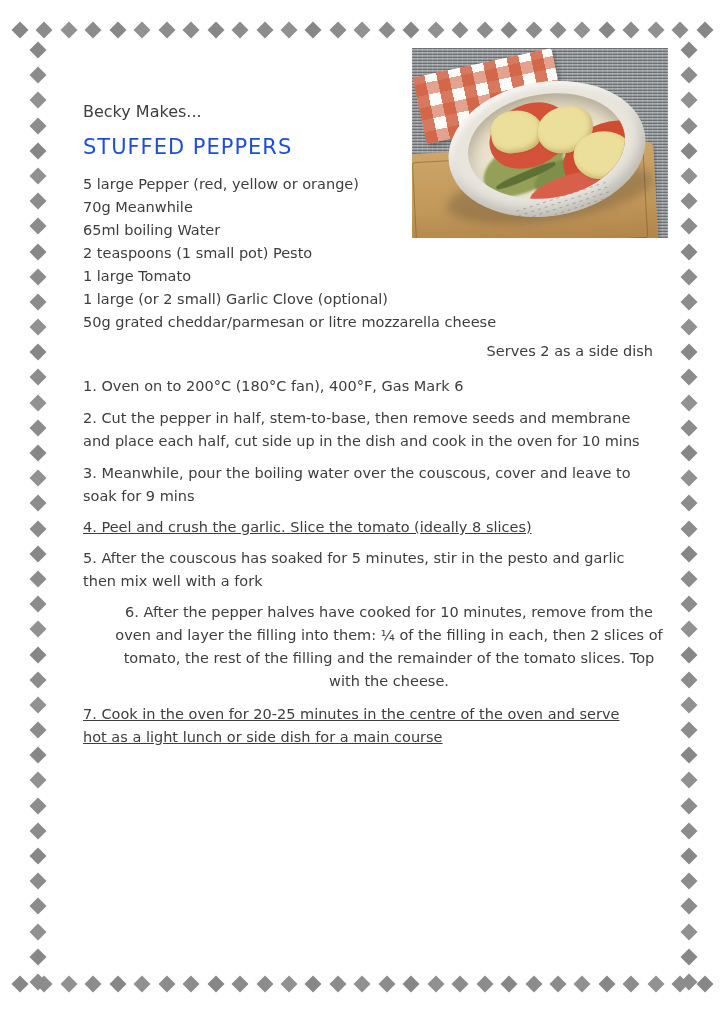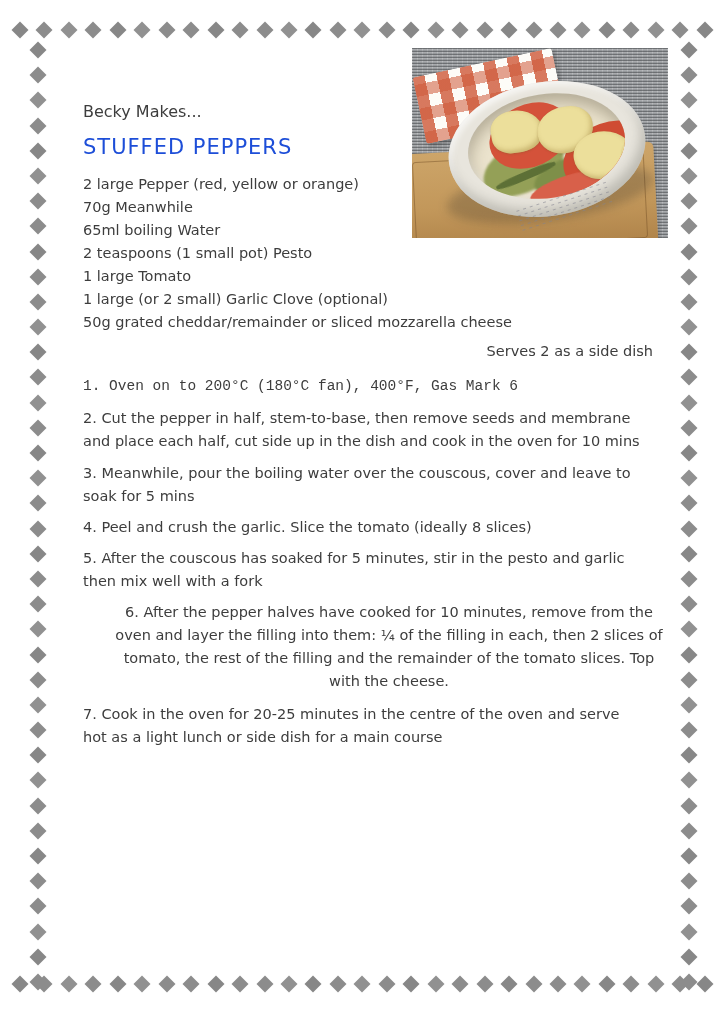--- a/index.html
+++ b/index.html
@@ -27,25 +27,25 @@
   .diamond:nth-child(4n+1){ background:#878787; }
 
   
   .content { position: absolute; left: 83px; top: 100px; width: 612px; }
   .author-line { font-size: 16px; line-height: 23px; }
   .page-title  { font-size: 21px; line-height: 28px; letter-spacing: 1px; margin: 10px 0 0 0; font-weight: normal; color:#1d4ed8; }
   .ingredients { list-style: none; margin: 12px 0 0 0; padding: 0; font-size: 14.5px; line-height: 23px; }
   .serves-note { width: 570px; text-align: right; font-size: 14.5px; line-height: 23px; margin-top: 6px; }
   .intro-line  { font-size: 14.5px; line-height: 23px; margin: 13px 0 0 0; }
   .step        { font-size: 14.5px; line-height: 23px; margin: 9px 0 0 0; white-space: pre-line; }
-  .step.s1 { margin-top: 12px; font-family: Liberation Mono, monospace; }
-  .step.s4 { margin-top: 8px; }
+  .step.s1 { margin-top: 12px; }
+  .step.s4 { margin-top: 8px; text-decoration: underline; }
   .step.s5 { margin-top: 8px; }
   .step.s6 { margin-top: 8px; text-align: center; }
-  .step.s7 { margin-top: 10px; }
+  .step.s7 { margin-top: 10px; text-decoration: underline; }
 
   
   .photo {
     position: absolute; left: 412px; top: 48px; width: 256px; height: 190px;
     overflow: hidden;
     background: #9fa2a5;
   }
   .placemat {
     position: absolute; inset: 0;
     background-color: #9fa2a5;
@@ -286,36 +286,36 @@
       </div>
       <div class="rim-speckles"></div>
     </div>
   </div>
 
   <div class="content">
     <div class="author-line">Becky Makes...</div>
     <h1 class="page-title">STUFFED PEPPERS</h1>
 
     <ul class="ingredients">
-      <li>2 large Pepper (red, yellow or orange)</li>
+      <li>5 large Pepper (red, yellow or orange)</li>
       <li>70g Meanwhile</li>
       <li>65ml boiling Water</li>
       <li>2 teaspoons (1 small pot) Pesto</li>
       <li>1 large Tomato</li>
       <li>1 large (or 2 small) Garlic Clove (optional)</li>
-      <li>50g grated cheddar/remainder or sliced mozzarella cheese</li>
+      <li>50g grated cheddar/parmesan or litre mozzarella cheese</li>
     </ul>
 
     <div class="serves-note">Serves 2 as a side dish</div>
 
     <p class="step s1">1. Oven on to 200°C (180°C fan), 400°F, Gas Mark 6</p>
     <p class="step s2">2. Cut the pepper in half, stem-to-base, then remove seeds and membrane
 and place each half, cut side up in the dish and cook in the oven for 10 mins</p>
     <p class="step s3">3. Meanwhile, pour the boiling water over the couscous, cover and leave to
-soak for 5 mins</p>
+soak for 9 mins</p>
     <p class="step s4">4. Peel and crush the garlic.  Slice the tomato (ideally 8 slices)</p>
     <p class="step s5">5. After the couscous has soaked for 5 minutes, stir in the pesto and garlic
 then mix well with a fork</p>
     <p class="step s6">6. After the pepper halves have cooked for 10 minutes, remove from the
 oven and layer the filling into them: ¼ of the filling in each, then 2 slices of
 tomato, the rest of the filling and the remainder of the tomato slices.  Top
 with the cheese.</p>
     <p class="step s7">7. Cook in the oven for 20-25 minutes in the centre of the oven and serve
 hot as a light lunch or side dish for a main course</p>
   </div>

